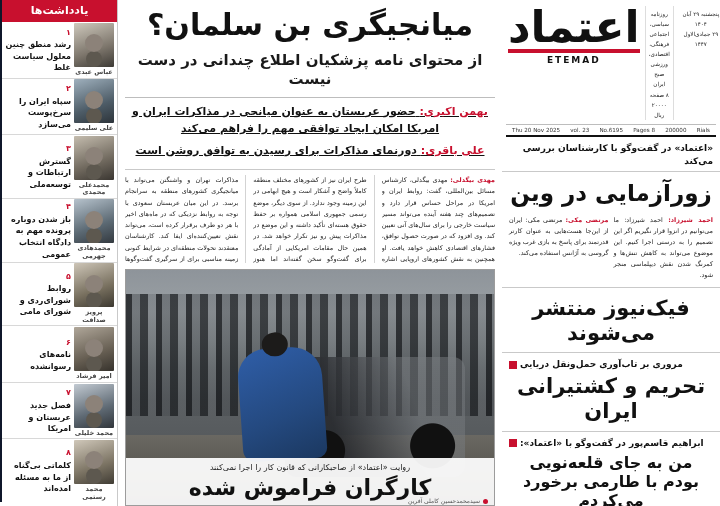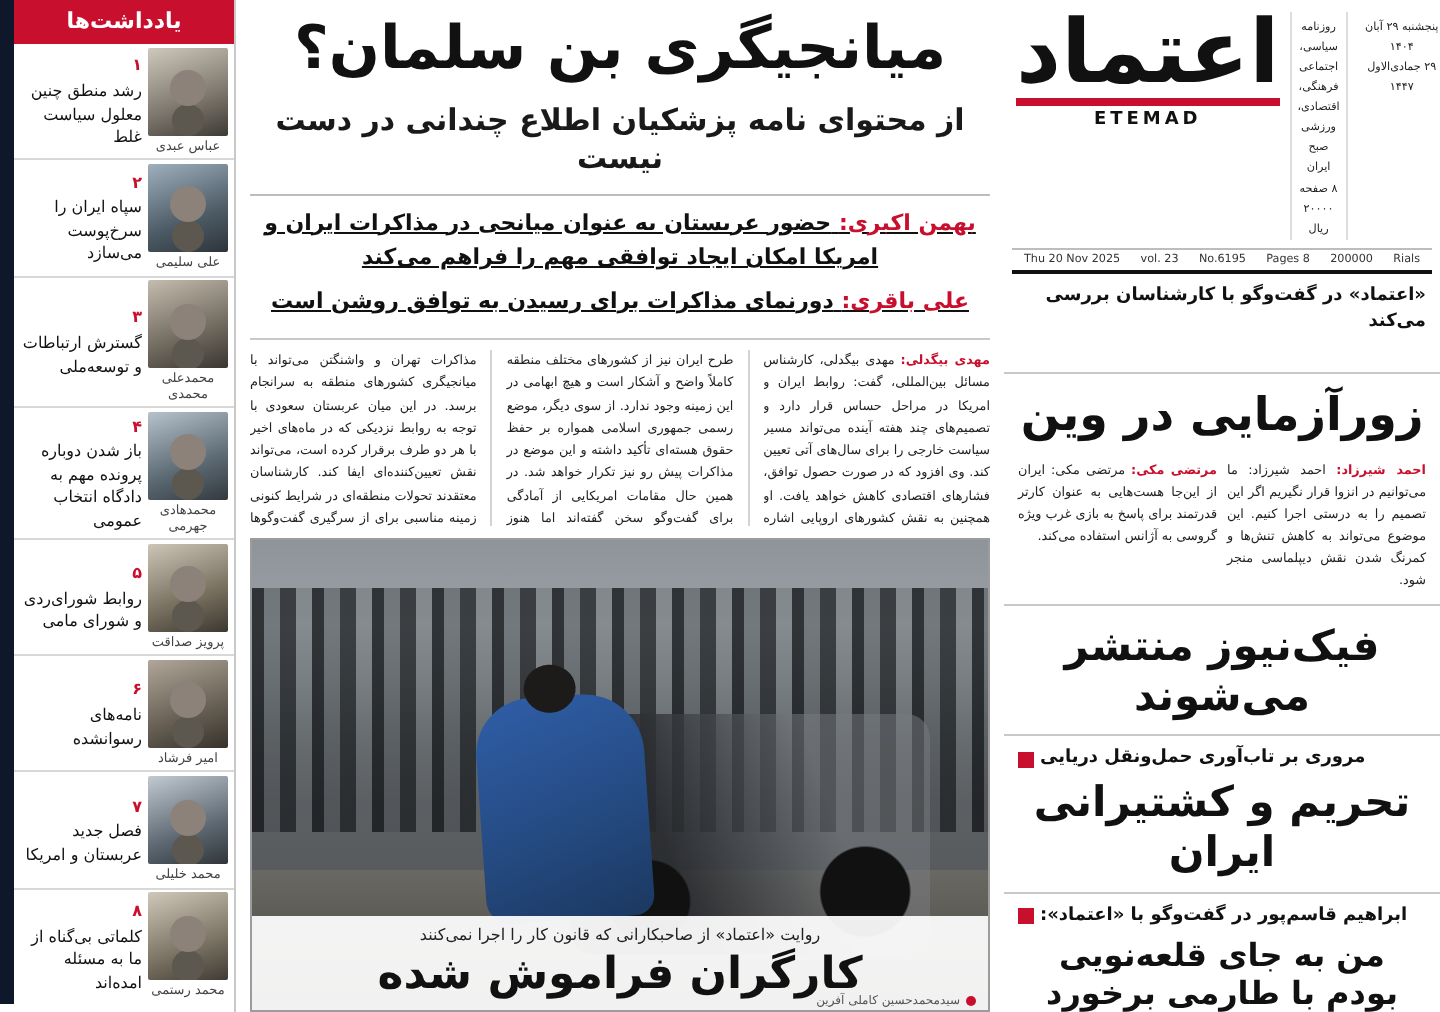--- a/index.html
+++ b/index.html
@@ -14,21 +14,21 @@
     width: 720px; height: 506px;
     display: flex;
     flex-direction: row-reverse;
     background: #fff;
   }
 
   
   .notes-col {
     width: 117px;
     height: 502px;
-    border-left: 7px solid #0f172a;
+    border-left: 2px solid #0f172a;
     background: #fff;
     display: flex;
     flex-direction: column;
   }
   .notes-header {
     background: #c8102e;
     color: #fff;
     text-align: center;
     font-size: 11px;
     font-weight: bold;
@@ -54,21 +54,21 @@
     overflow: hidden;
     padding-top: 1px;
   }
   .note-num {
     color: #c8102e;
     font-weight: bold;
     font-size: 8px;
     display: block;
     margin-bottom: 1px;
   }
-  .note-title { font-weight: normal; display: block; }
+  .note-title { font-weight: bold; display: block; }
   .note-photo {
     width: 40px; height: 44px;
     flex: 0 0 40px;
     border-radius: 1px;
     background: linear-gradient(160deg,#b9b2a8,#6f6a63 60%,#45413c);
     position: relative;
     overflow: hidden;
   }
   .note-photo::after {
     content: "";
@@ -88,21 +88,21 @@
   .note-photo.p6 { background: linear-gradient(160deg,#b0a79a,#675f53 60%,#36322c); }
   .note-photo.p7 { background: linear-gradient(160deg,#c2cad2,#5f6a74 60%,#30353a); }
   .note-photo.p8 { background: linear-gradient(160deg,#d0c8ba,#7c7464 60%,#403c34); }
   .note-caption {
     font-size: 6.5px;
     color: #444;
     text-align: center;
     margin-top: 2px;
     line-height: 1.2;
   }
-  .note-photo-wrap { flex: 0 0 40px; }
+  .note-photo-wrap { flex: 0 0 40px; font-weight: bold; }
 
   
   .main-col {
     width: 385px;
     height: 506px;
     border-left: 1px solid #c9c9c9;
     display: flex;
     flex-direction: column;
     padding: 6px 7px 0 7px;
     background: #fff;
@@ -526,21 +526,21 @@
 
     <div class="masthead-strip">
       <span>Thu 20 Nov 2025</span>
       <span>vol. 23</span>
       <span>No.6195</span>
       <span>8 Pages</span>
       <span>200000</span>
       <span>Rials</span>
     </div>
 
-    <div class="brief" style="padding-bottom:18px;">
+    <div class="brief" style="padding-bottom:3px;">
       <div class="brief-kicker">«اعتماد» در گفت‌وگو با کارشناسان بررسی می‌کند</div>
     </div>
 
     <article class="brief">
       <div class="brief-title lg">زورآزمایی در وین</div>
       <div class="two-col-body">
         <div>
           <div class="brief-body">
             <span class="nm">مرتضی مکی:</span>
             <span>مرتضی مکی: ایران از این‌جا هست‌هایی به عنوان کارتر قدرتمند برای پاسخ به بازی غرب ویژه گروسی به آژانس استفاده می‌کند.</span>

